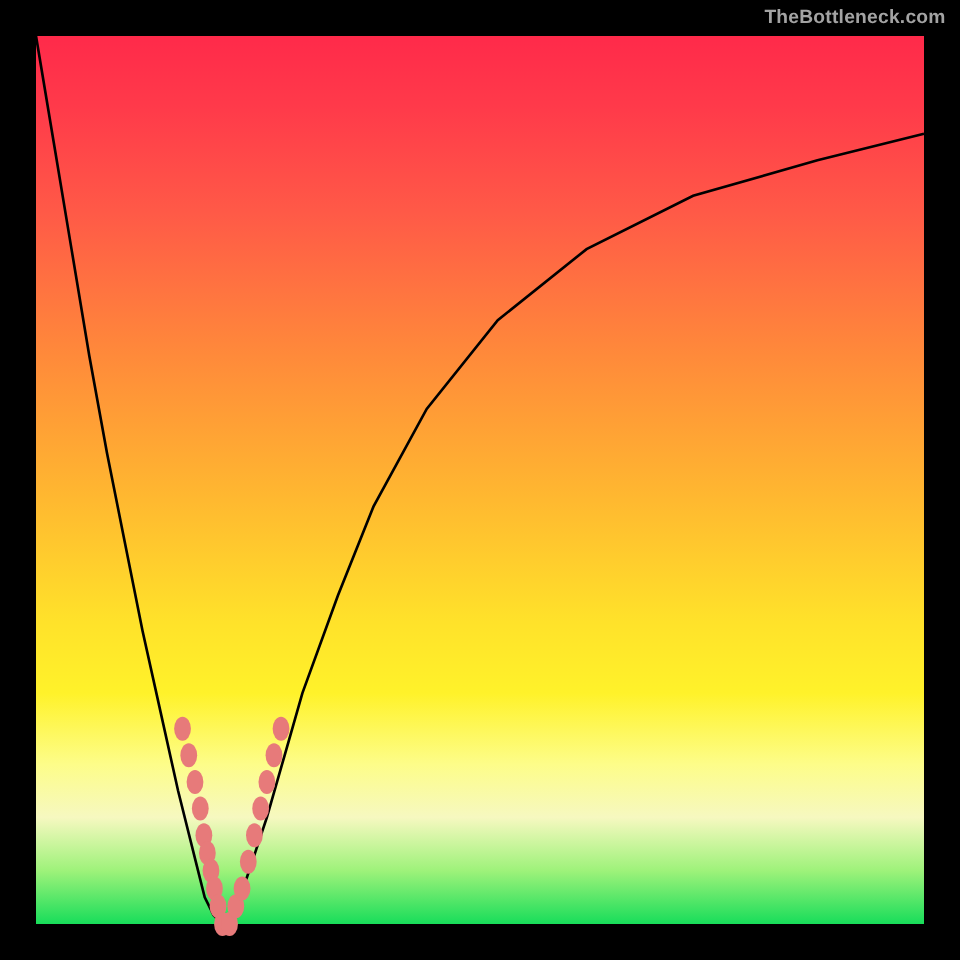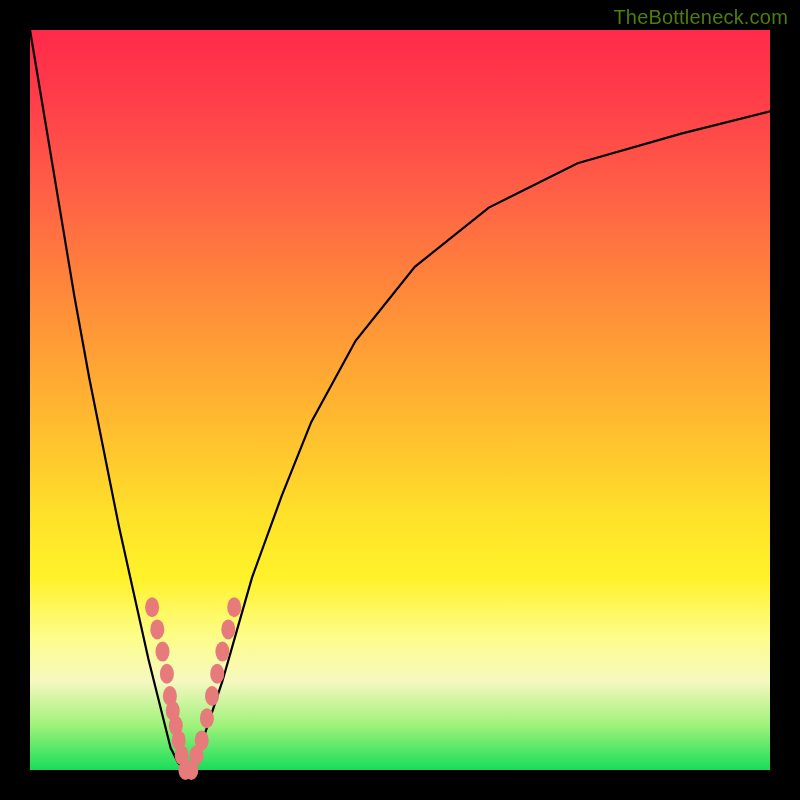--- a/index.html
+++ b/index.html
@@ -44,23 +44,23 @@
     left: 0;
     top: 0;
     width: 740px;
     height: 740px;
     overflow: visible;
   }
   .watermark {
     position: absolute;
     top: 6px;
     right: 12px;
-    color: #4d7c0f;
-    font-size: 20px;
-    font-weight: 400;
+    color: #a3a3a3;
+    font-size: 16px;
+    font-weight: 700;
     letter-spacing: 0.2px;
     user-select: none;
   }
 </style>
 </head>
 <body>
 
 <div class="stage">
 
   <div class="watermark">TheBottleneck.com</div>

